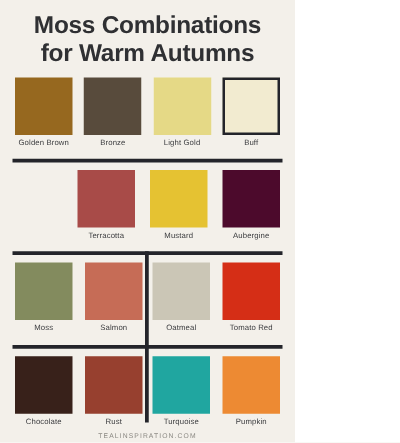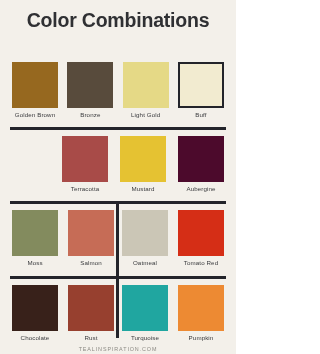--- a/index.html
+++ b/index.html
@@ -94,21 +94,22 @@
     letter-spacing: 0.9px;
     color: #8C8A84;
   }
 </style>
 </head>
 <body>
 
 <div id="poster" style="background: rgb(243, 240, 234);">
 
   <div class="title-block">
-    <div class="title-line" style="color: rgb(47, 48, 51);">Color Combinations</div>
+    <div class="title-line" style="color: rgb(47, 48, 51);">Moss Combinations</div>
+    <div class="title-line" style="color: rgb(47, 48, 51);">for Warm Autumns</div>
   </div>
 
   <div class="rule" style="top: 127px; background: rgb(35, 36, 42);"></div>
   <div class="rule" style="top: 201px; background: rgb(35, 36, 42);"></div>
   <div class="rule" style="top: 276px; background: rgb(35, 36, 42);"></div>
 
   <div class="vrule" style="left: 116px; top: 201px; height: 76px; background: rgb(35, 36, 42);"></div>
   <div class="vrule" style="left: 116px; top: 276px; height: 62px; background: rgb(35, 36, 42);"></div>
 
   <div class="row" style="top:62px; justify-content:space-between; padding:0 12px;">

